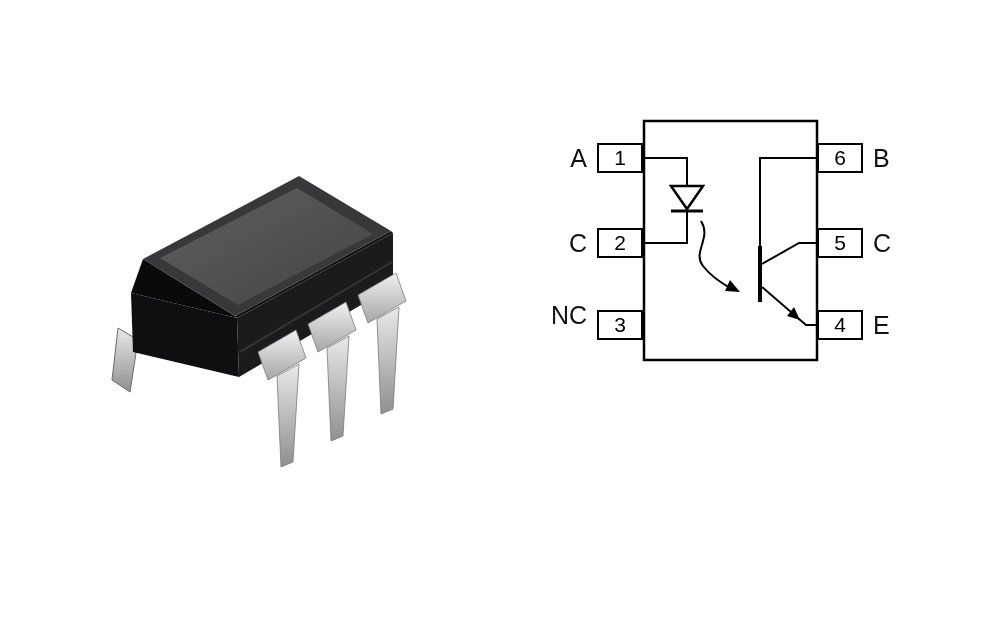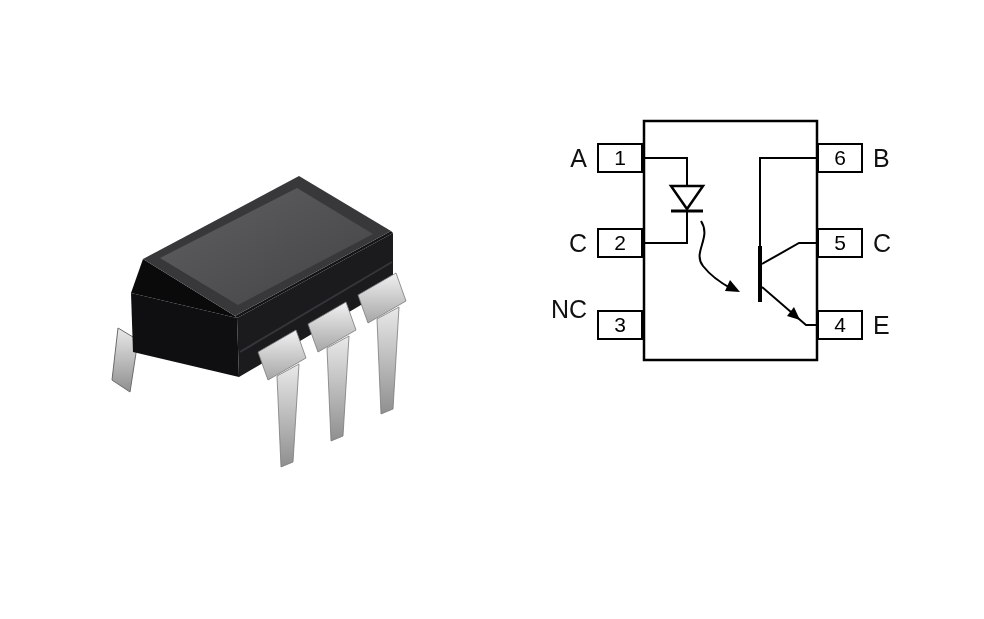--- a/index.html
+++ b/index.html
@@ -92,19 +92,19 @@
   <div class="pinbox" style="left:597px;top:143px">1</div>
   <div class="pinbox" style="left:597px;top:228px">2</div>
   <div class="pinbox" style="left:597px;top:310px">3</div>
 
   <div class="pinbox" style="left:817px;top:143px">6</div>
   <div class="pinbox" style="left:817px;top:228px">5</div>
   <div class="pinbox" style="left:817px;top:310px">4</div>
 
   <div class="plabel left" style="left:517px;top:143px">A</div>
   <div class="plabel left" style="left:517px;top:228px">C</div>
-  <div class="plabel left" style="left:517px;top:294px">NC</div>
+  <div class="plabel left" style="left:517px;top:300px">NC</div>
 
   <div class="plabel right" style="left:873px;top:143px">B</div>
   <div class="plabel right" style="left:873px;top:228px">C</div>
   <div class="plabel right" style="left:873px;top:310px">E</div>
 
 </div>
 
 </body></html>

